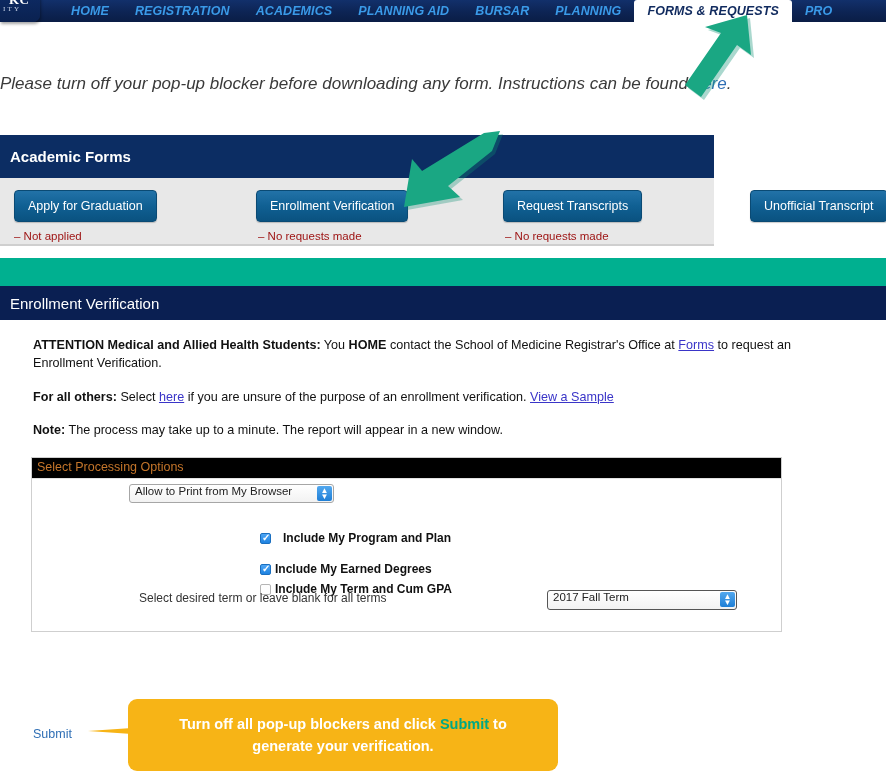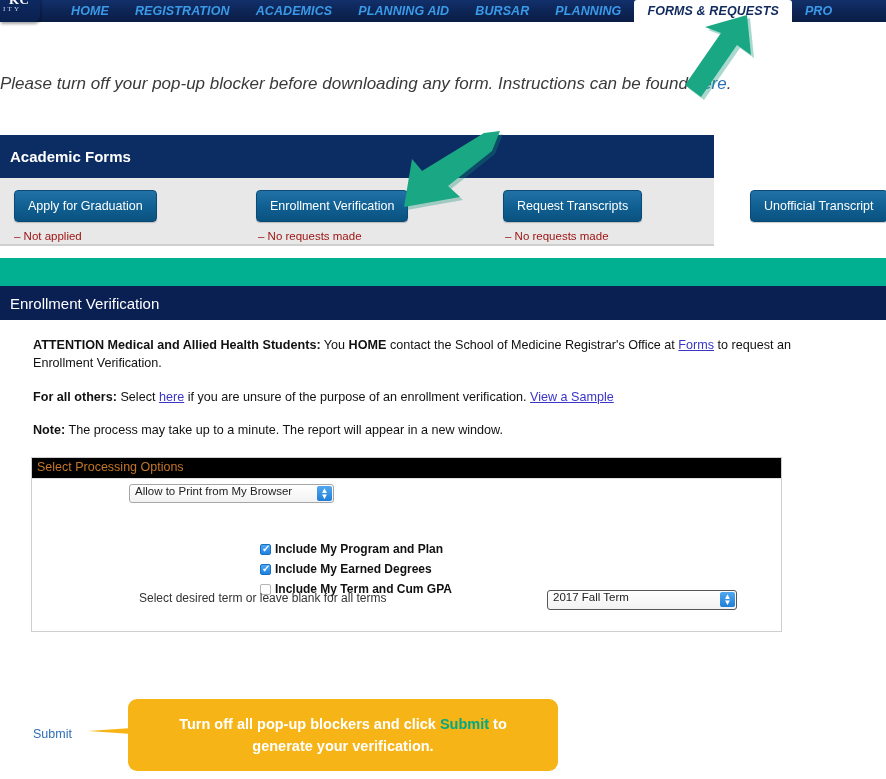--- a/index.html
+++ b/index.html
@@ -237,21 +237,21 @@
       <div class="optbox-title">Select Processing Options</div>
 
       <div class="sel sel-print">
         <span>Allow to Print from My Browser</span>
         <span class="stepper">
             <span>▲</span>
             <span>▼</span>
           </span>
       </div>
 
-      <div class="cb-row" style="top:84px;">
+      <div class="cb-row" style="top:73px;gap:8px;">
         <span class="cb on"></span>
         <span>Include My Program and Plan</span>
       </div>
       <div class="cb-row" style="top:104px;">
         <span class="cb on"></span>
         <span>Include My Earned Degrees</span>
       </div>
       <div class="cb-row" style="top:124px;">
         <span class="cb off"></span>
         <span>Include My Term and Cum GPA</span>

